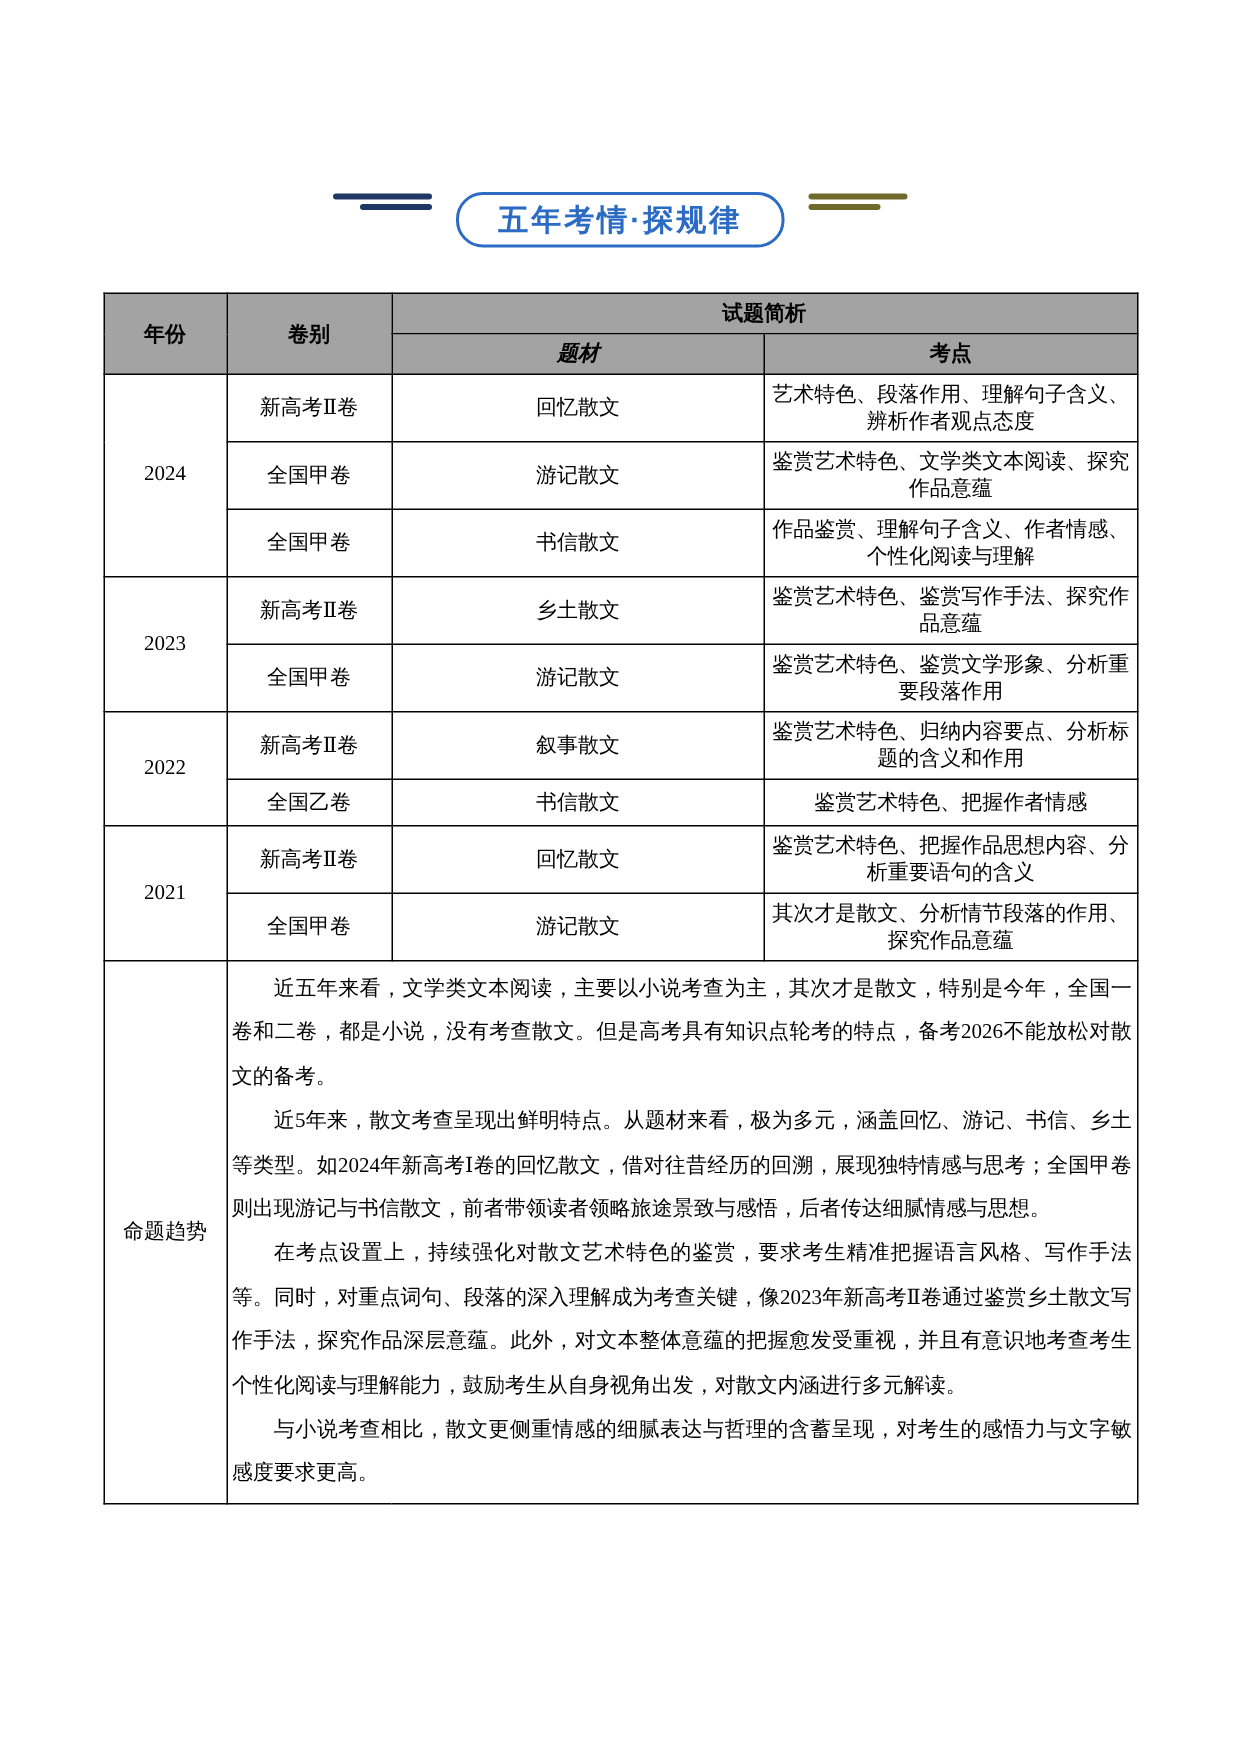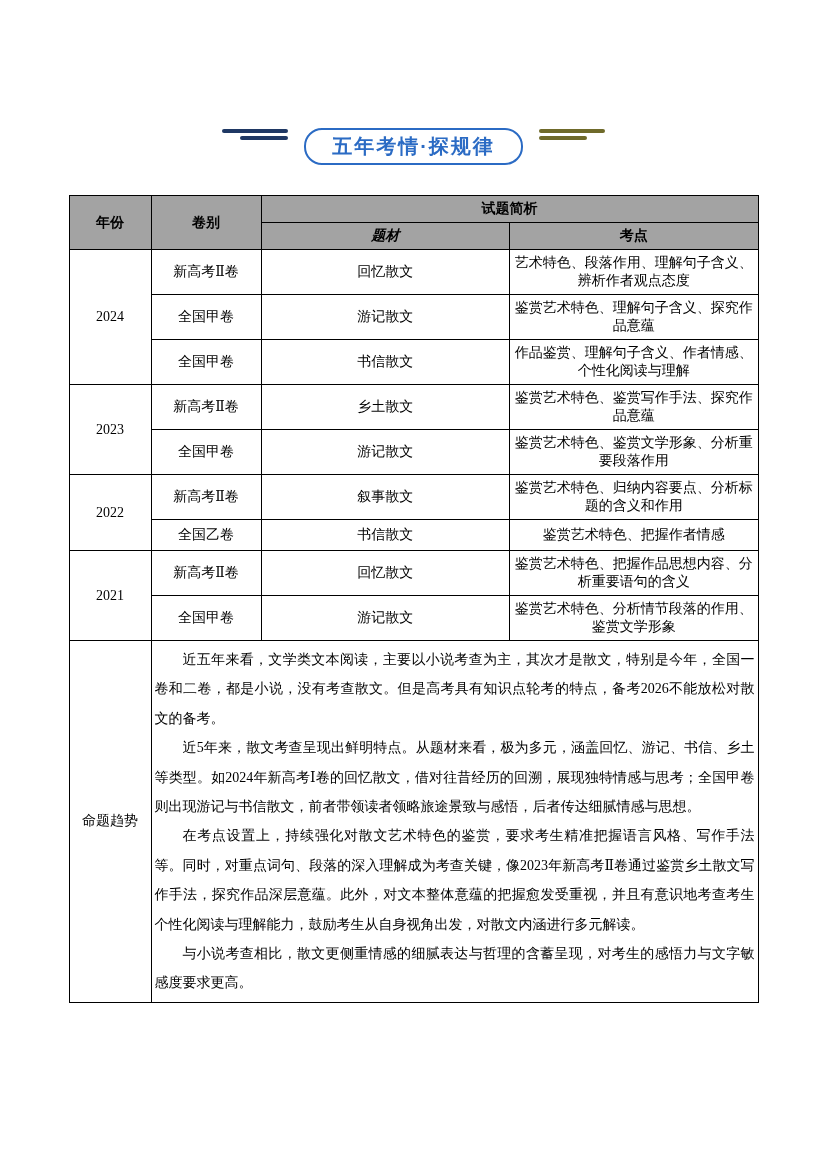--- a/index.html
+++ b/index.html
@@ -155,21 +155,21 @@
     <tbody>
         <tr>
           <td rowspan="3">2024</td>
           <td>新高考Ⅱ卷</td>
           <td>回忆散文</td>
           <td>艺术特色、段落作用、理解句子含义、辨析作者观点态度</td>
         </tr>
         <tr>
           <td>全国甲卷</td>
           <td>游记散文</td>
-          <td>鉴赏艺术特色、理解句子含义、探究作品意蕴</td>
+          <td>鉴赏艺术特色、文学类文本阅读、探究作品意蕴</td>
         </tr>
         <tr>
           <td>全国甲卷</td>
           <td>书信散文</td>
           <td>作品鉴赏、理解句子含义、作者情感、个性化阅读与理解</td>
         </tr>
         <tr>
           <td rowspan="2">2023</td>
           <td>新高考Ⅱ卷</td>
           <td>乡土散文</td>
@@ -193,21 +193,21 @@
         </tr>
         <tr>
           <td rowspan="2">2021</td>
           <td>新高考Ⅱ卷</td>
           <td>回忆散文</td>
           <td>鉴赏艺术特色、把握作品思想内容、分析重要语句的含义</td>
         </tr>
         <tr>
           <td>全国甲卷</td>
           <td>游记散文</td>
-          <td>鉴赏艺术特色、分析情节段落的作用、鉴赏文学形象</td>
+          <td>其次才是散文、分析情节段落的作用、探究作品意蕴</td>
         </tr>
         <tr>
           <td class="trend-label">命题趋势</td>
           <td colspan="3" class="trend-text">
             <p>近五年来看，文学类文本阅读，主要以小说考查为主，其次才是散文，特别是今年，全国一卷和二卷，都是小说，没有考查散文。但是高考具有知识点轮考的特点，备考2026不能放松对散文的备考。</p>
             <p>近5年来，散文考查呈现出鲜明特点。从题材来看，极为多元，涵盖回忆、游记、书信、乡土等类型。如2024年新高考Ⅰ卷的回忆散文，借对往昔经历的回溯，展现独特情感与思考；全国甲卷则出现游记与书信散文，前者带领读者领略旅途景致与感悟，后者传达细腻情感与思想。</p>
             <p>在考点设置上，持续强化对散文艺术特色的鉴赏，要求考生精准把握语言风格、写作手法等。同时，对重点词句、段落的深入理解成为考查关键，像2023年新高考Ⅱ卷通过鉴赏乡土散文写作手法，探究作品深层意蕴。此外，对文本整体意蕴的把握愈发受重视，并且有意识地考查考生个性化阅读与理解能力，鼓励考生从自身视角出发，对散文内涵进行多元解读。</p>
             <p>与小说考查相比，散文更侧重情感的细腻表达与哲理的含蓄呈现，对考生的感悟力与文字敏感度要求更高。</p>
           </td>
         </tr>

